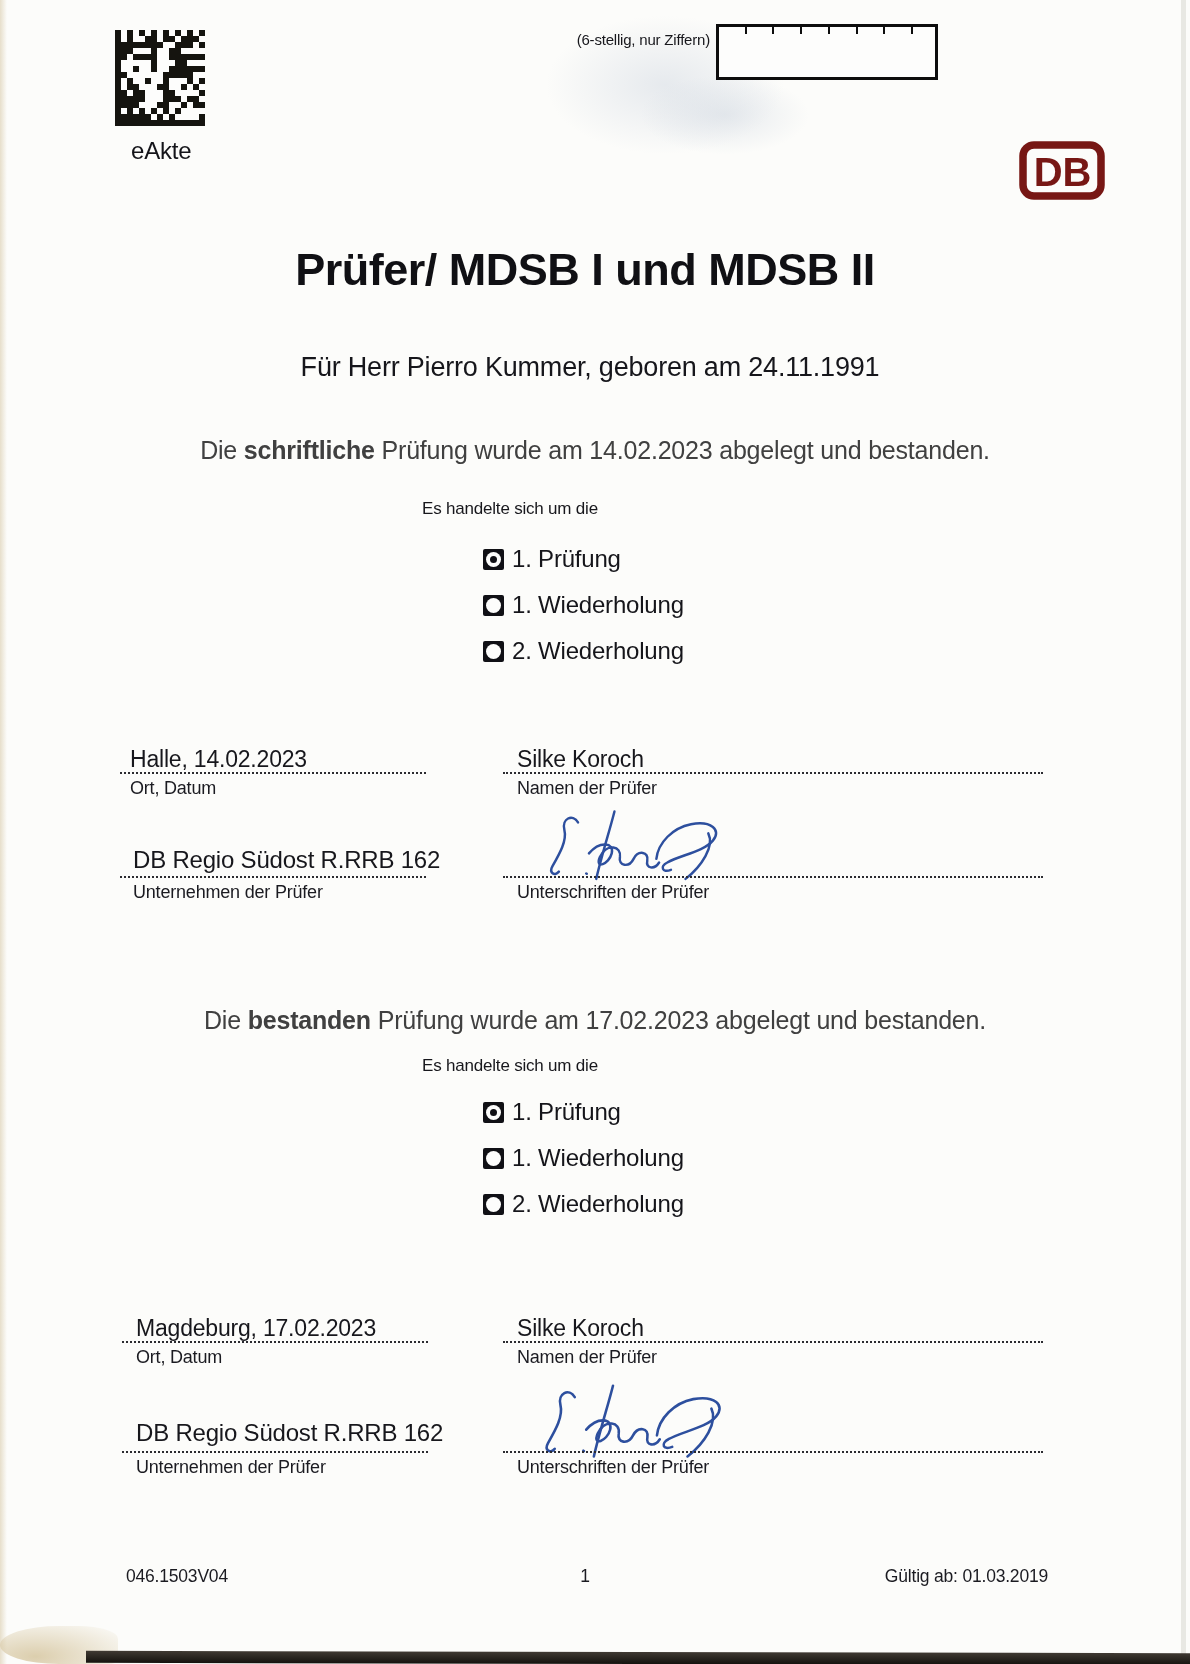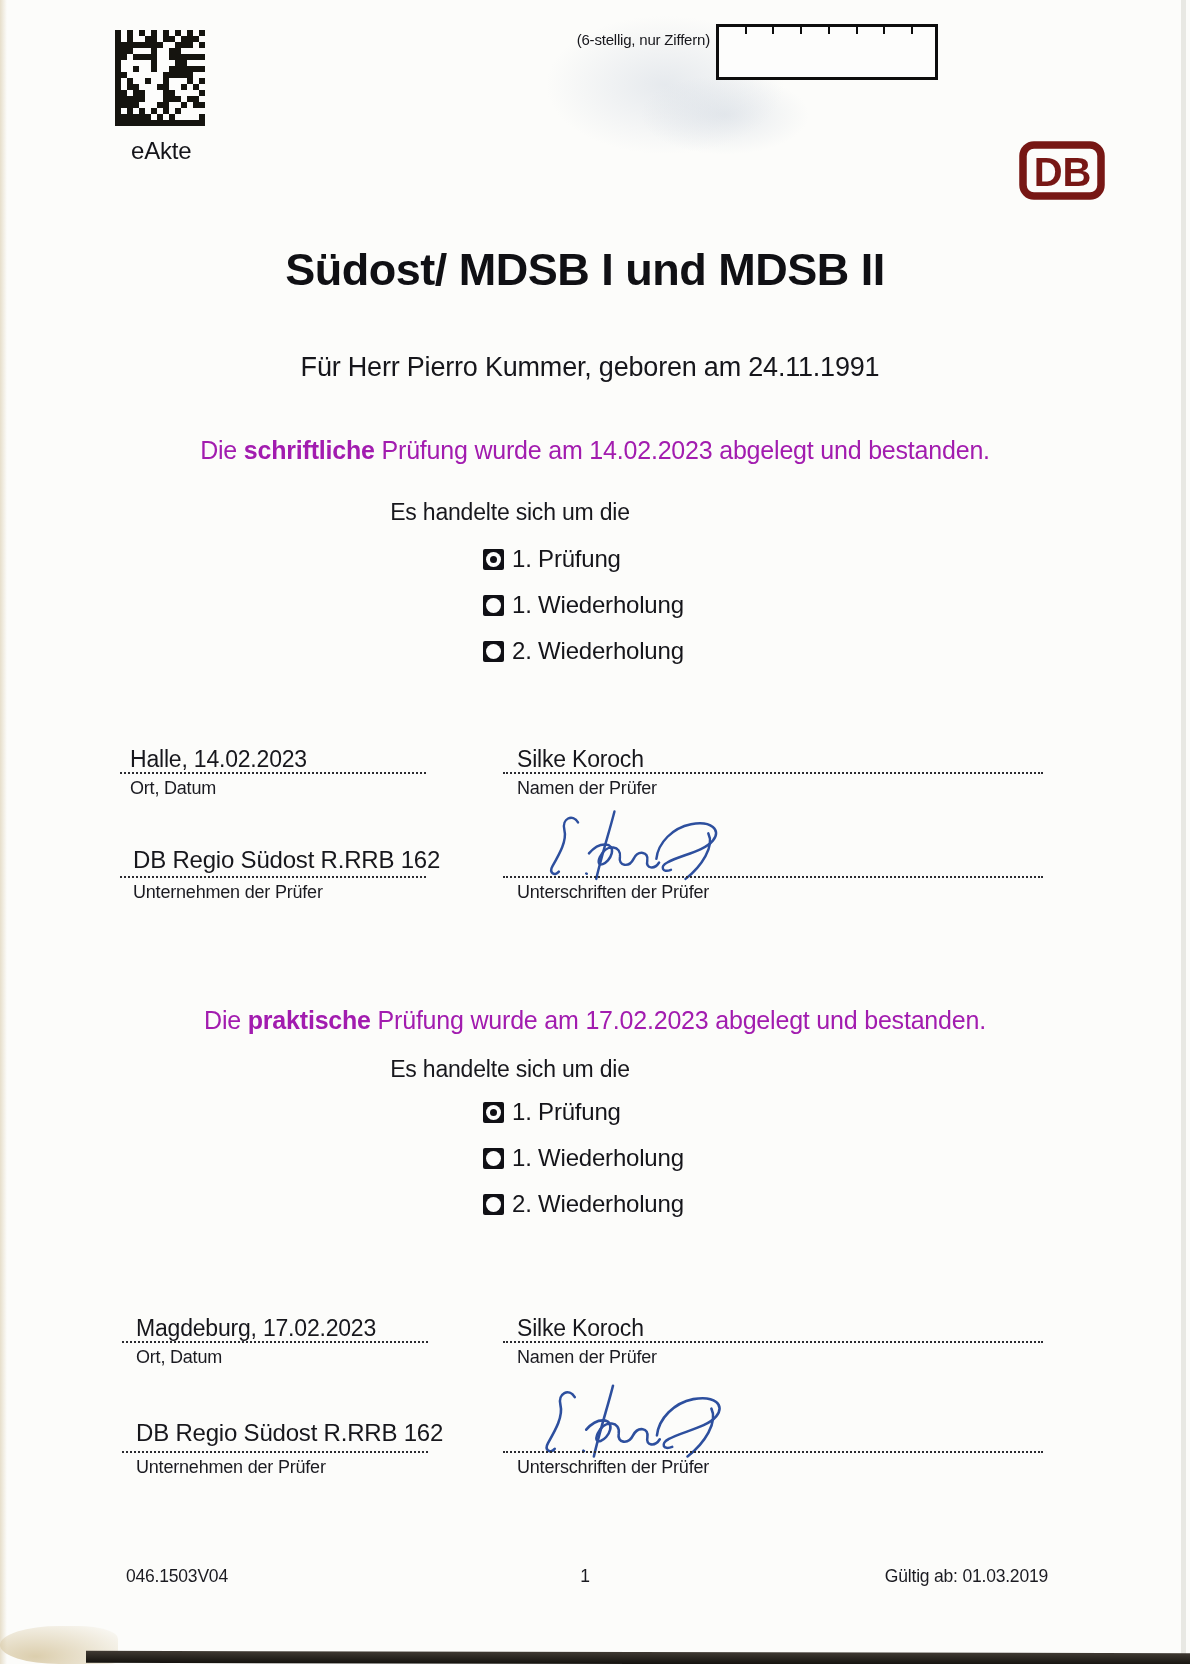--- a/index.html
+++ b/index.html
@@ -15,23 +15,23 @@
   .pn-wrap{text-align:right;}
   .pn-label{font-size:23px;font-weight:bold;color:#121217;}
   .pn-hint{font-size:15px;color:#17171c;margin-top:4px;}
   .pn-box{border:3px solid #0d0d0d;background:#fdfdfc;box-sizing:border-box;}
   .pn-ticks{position:absolute;left:0;top:0;width:100%;height:7px;
     background:repeating-linear-gradient(to right,transparent 0px,transparent 25.75px,#0d0d0d 25.75px,#0d0d0d 27.75px);}
   
   .title{width:1170px;text-align:center;font-weight:bold;font-size:45px;
     letter-spacing:-0.5px;color:#101014;}
   .recipient{width:1180px;text-align:center;font-size:27px;color:#16161b;}
-  .statement{width:1190px;text-align:center;font-size:25px;color:#a21caf;}
+  .statement{width:1190px;text-align:center;font-size:25px;color:#404040;}
   .statement b{font-weight:bold;}
-  .subheading{width:1020px;text-align:center;font-size:23px;color:#17171c;}
+  .subheading{width:1020px;text-align:center;font-size:17px;color:#17171c;}
   
   .opt{display:flex;align-items:center;gap:8px;}
   .chk{width:21px;height:21px;background:#101015;position:relative;flex:0 0 auto;border-radius:2px;}
   .chk::before{content:"";position:absolute;inset:3px;background:#fdfdfc;border-radius:50%;}
   .chk.checked::after{content:"";position:absolute;left:7px;top:7px;width:7px;height:7px;
     background:#101015;border-radius:50%;}
   .opt-label{font-size:24px;color:#15151a;}
   
   .fld-value{font-size:23px;color:#17171c;white-space:nowrap;}
   .fld-value-lg{font-size:24px;color:#17171c;white-space:nowrap;}
@@ -210,21 +210,21 @@
   <div class="abs pn-box" style="left:716px;top:24px;width:222px;height:56px;">
     <div class="pn-ticks"></div>
     <span></span>
   </div>
 
   <svg class="abs" style="left:1019px;top:141px;" width="86" height="59" viewBox="0 0 86 59">
     <rect x="4" y="4" width="78" height="51" rx="11" ry="11" fill="none" stroke="#771714" stroke-width="7.5"></rect>
     <text x="43.5" y="30.5" font-family="Liberation Sans, DejaVu Sans, sans-serif" font-weight="bold" font-size="40" fill="#771714" text-anchor="middle" dominant-baseline="central">DB</text>
   </svg>
 
-  <div class="abs title" style="left:0;top:244px;">Südost/ MDSB I und MDSB II</div>
+  <div class="abs title" style="left:0;top:244px;">Prüfer/ MDSB I und MDSB II</div>
 
   <div class="abs recipient" style="left:0;top:352px;">Für Herr Pierro Kummer, geboren am 24.11.1991</div>
 
   <div class="abs statement" style="left:0;top:436px;">
     <span>Die </span><b>schriftliche</b><span> Prüfung wurde am 14.02.2023 abgelegt und bestanden.</span>
   </div>
   <div class="abs subheading" style="left:0;top:499px;">Es handelte sich um die</div>
 
   <div class="abs opt" style="left:483px;top:545px;">
     <span class="chk checked"></span>
@@ -258,21 +258,21 @@
       <path d="M 88 6 C 83 26, 74 54, 68 80"></path>
       <path d="M 60 52 C 72 38, 88 40, 85 52 C 82 64, 66 70, 72 56 C 80 40, 96 44, 94 56 C 92 66, 104 68, 109 58 C 114 48, 126 50, 124 60 C 122 69, 132 70, 137 62"></path>
       <path d="M 134 58 C 136 40, 152 24, 172 20 C 194 16, 206 26, 196 38 C 186 50, 160 54, 146 62 C 138 66, 140 74, 150 70"></path>
       <path d="M 191 30 C 198 44, 184 66, 166 80"></path>
     </g>
   </svg>
   <div class="abs dotline" style="left:503px;top:876px;width:540px;"></div>
   <div class="abs fld-label" style="left:517px;top:882px;">Unterschriften der Prüfer</div>
 
   <div class="abs statement" style="left:0;top:1006px;">
-    <span>Die </span><b>praktische</b><span> Prüfung wurde am 17.02.2023 abgelegt und bestanden.</span>
+    <span>Die </span><b>bestanden</b><span> Prüfung wurde am 17.02.2023 abgelegt und bestanden.</span>
   </div>
   <div class="abs subheading" style="left:0;top:1056px;">Es handelte sich um die</div>
 
   <div class="abs opt" style="left:483px;top:1098px;">
     <span class="chk checked"></span>
     <span class="opt-label">1. Prüfung</span>
   </div>
   <div class="abs opt" style="left:483px;top:1144px;">
     <span class="chk"></span>
     <span class="opt-label">1. Wiederholung</span>

